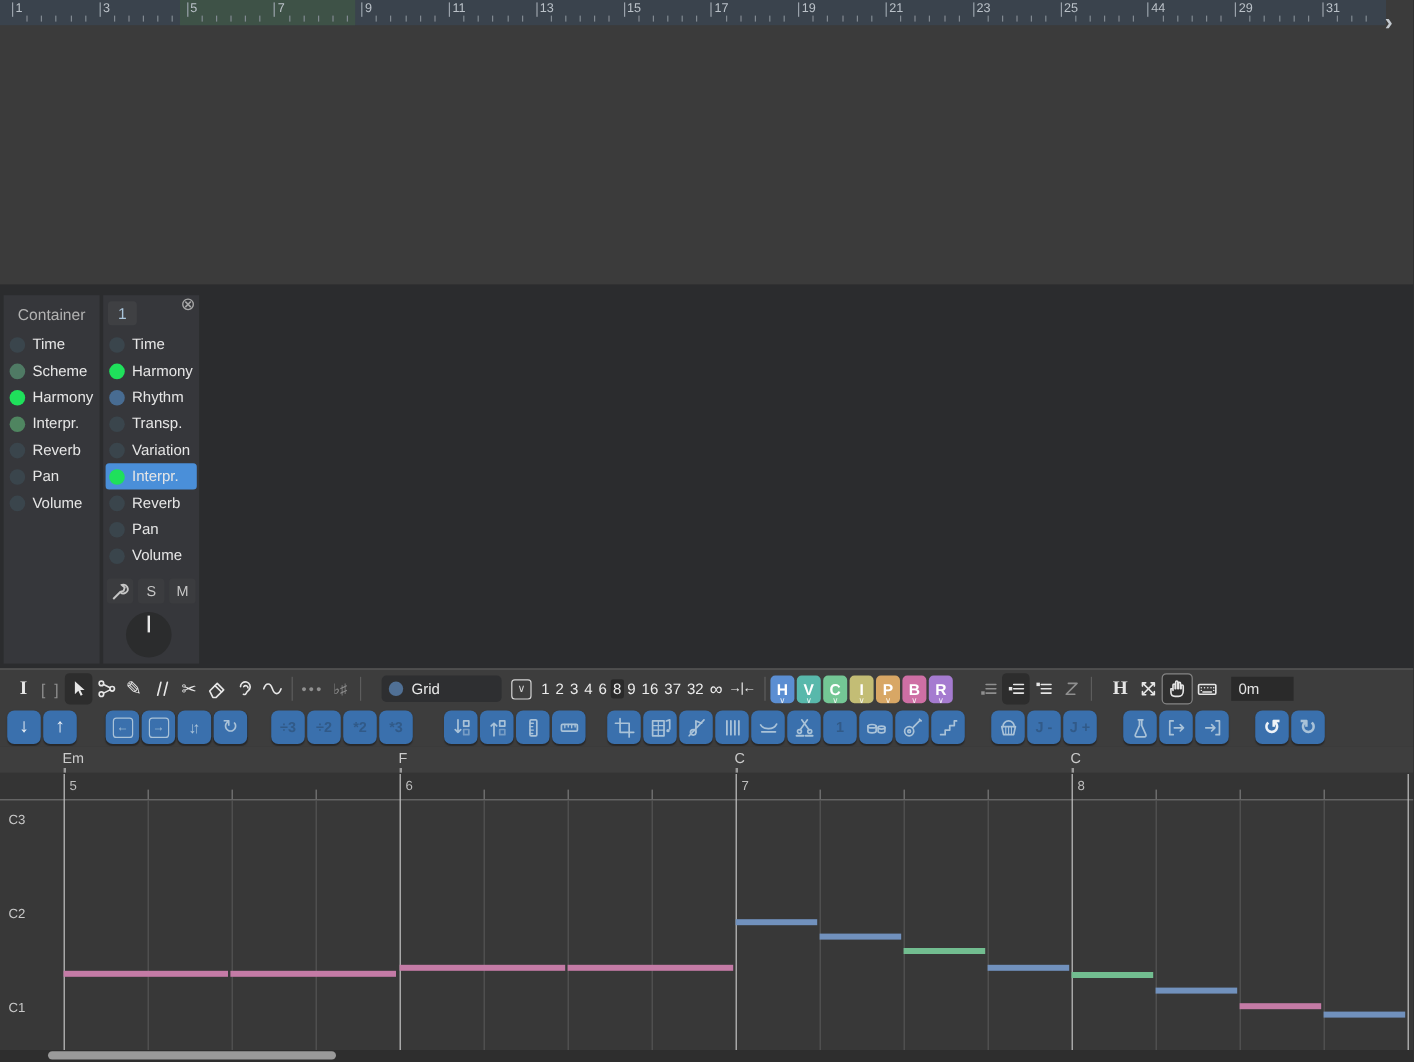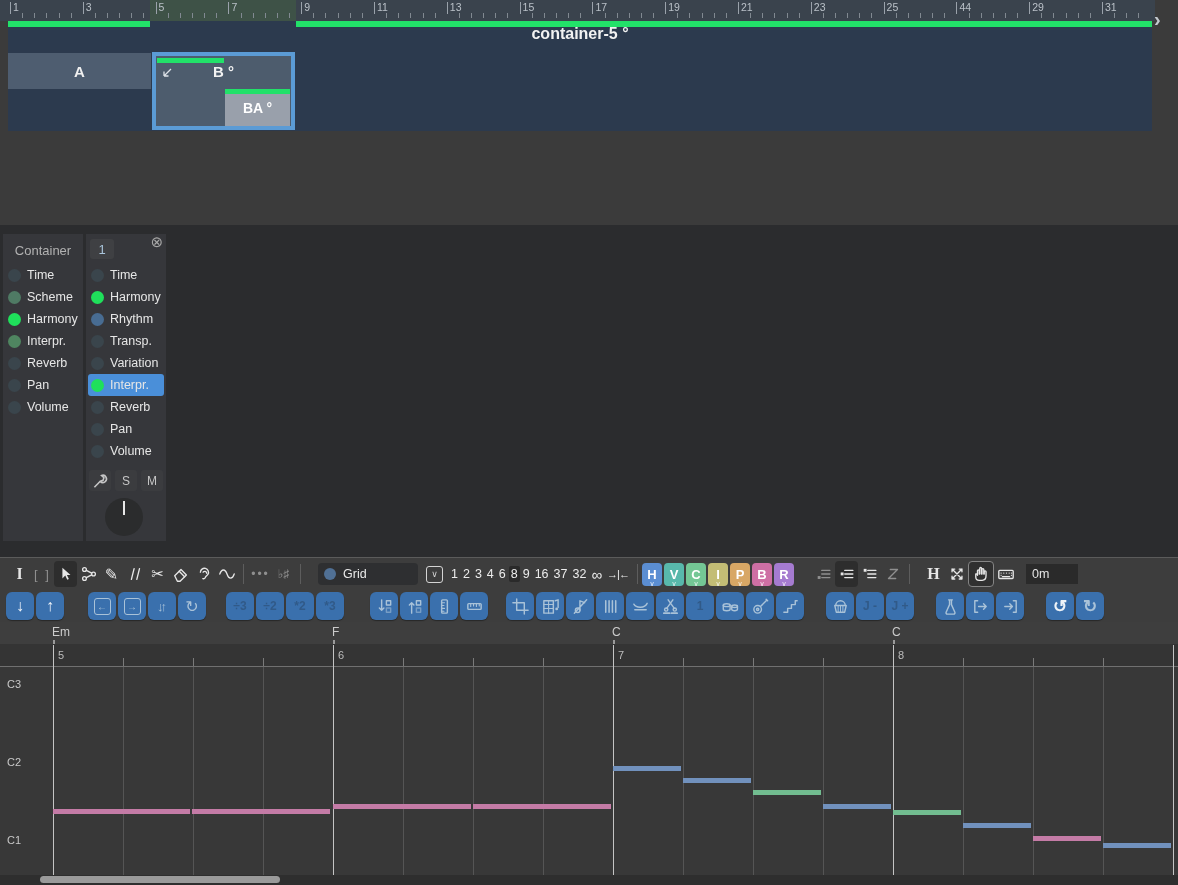--- a/index.html
+++ b/index.html
@@ -17,21 +17,21 @@
   #block-a{position:absolute;left:0;top:32px;width:143px;height:36px;background:#4e5d70;color:#f0f0f0;font-size:15px;font-weight:600;display:flex;align-items:center;justify-content:center}
   #block-b{position:absolute;left:144px;top:31px;width:135px;height:70px;background:#4d5c6d;border:4px solid #5b9bd5}
   #b-gbar{position:absolute;left:1px;top:2px;width:67px;height:5px;background:#22e169}
   #b-arrow{position:absolute;left:5px;top:11px;width:12px;height:12px;color:#dde2e8}
   #b-arrow svg{width:12px;height:12px;display:block}
   #b-label{position:absolute;left:0;right:0;top:7px;text-align:center;color:#f2f2f2;font-weight:bold;font-size:15px}
   #block-ba{position:absolute;right:1px;bottom:0;width:65px;height:37px;background:#99a0ab}
   #ba-gbar{position:absolute;left:0;top:0;width:100%;height:5px;background:#22e169}
   #ba-label{position:absolute;left:0;right:0;top:11px;text-align:center;color:#fff;font-weight:bold;font-size:14px}
   
-  #mid{position:absolute;left:0;top:225px;width:1178px;height:332px;background:#2b2c2e}
+  #mid{position:absolute;left:0;top:237px;width:1178px;height:332px;background:#2b2c2e}
   .panel{position:absolute;top:9px;width:80px;height:307px;background:#36373b}
   #panel-left{left:3px}
   #panel-right{left:86px}
   .phead{padding-top:9px;text-align:center;color:#b2b2b2;font-size:13px}
   .plist{position:absolute;left:2px;right:2px;top:30px}
   .prow{height:22px;display:flex;align-items:center;border-radius:3px}
   .psel{background:#4a8fd9}
   .dot{width:13px;height:13px;border-radius:50%;margin-left:3px;flex:none}
   .dot-dark{background:#3a454c}.dot-muted{background:#4f7a64}.dot-muted2{background:#4f8560}
   .dot-green{background:#1fe05b}.dot-blue{background:#486c92}
@@ -202,39 +202,20 @@
       <div class="rtickm" style="left: 1077.73px;"></div>
       <div class="rtickm" style="left: 1089.87px;"></div>
       <div class="rtickM" style="left: 1102px;"></div>
       <div class="rnum" style="left: 1105px;">31</div>
       <div class="rtickm" style="left: 1114.13px;"></div>
       <div class="rtickm" style="left: 1126.27px;"></div>
       <div class="rtickm" style="left: 1138.4px;"></div>
     </div>
   <div id="chevron-right">›</div>
 
-  <div id="stage">
-    <div id="stage-title">container-5 °</div>
-    <div id="block-a">A</div>
-    <div id="block-b">
-      <div id="b-gbar"></div>
-      <div id="b-arrow">
-        <svg viewBox="0 0 12 12" fill="none" stroke="currentColor" stroke-width="1.3">
-            <path d="M10 2 L3 9 M3 9 V4.5 M3 9 H7.5"></path>
-          </svg>
-      </div>
-      <div id="b-label">B °</div>
-      <div id="block-ba">
-        <div id="ba-gbar"></div>
-        <div id="ba-label">BA °</div>
-      </div>
-    </div>
-  <div class="prog" style="left: 0px; width: 142px;"></div>
-      <div class="prog" style="left: 288px; width: 856px;"></div>
-    </div>
 
   <div id="mid">
     <div id="panel-left" class="panel">
       <div class="phead">Container</div>
       <div class="plist" id="plist-left">
           <div class="prow">
             <div class="dot dot-dark"></div>
             <div class="plab">Time</div>
           </div>
           <div class="prow">

